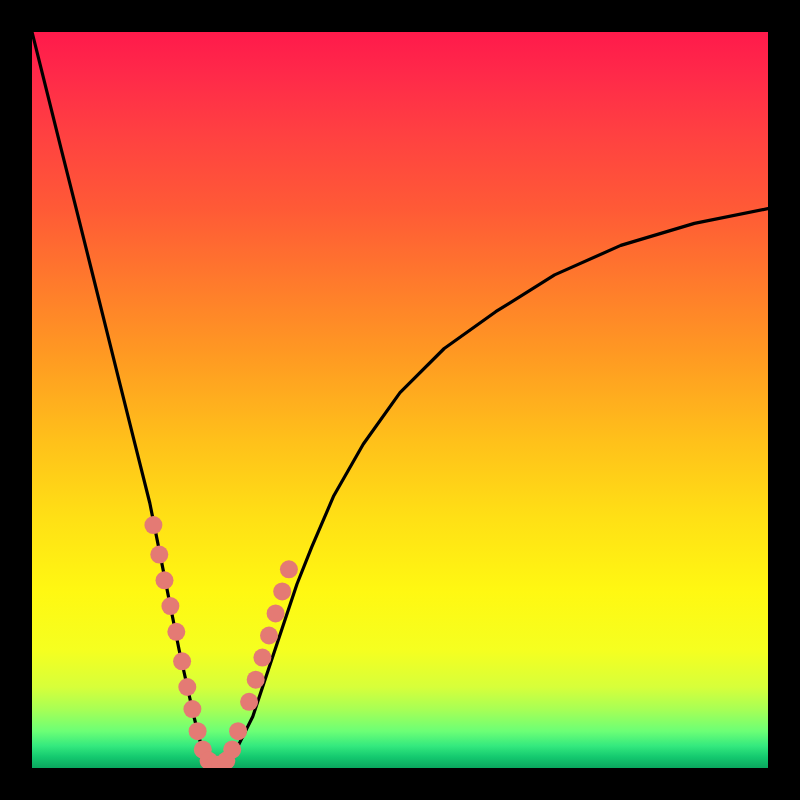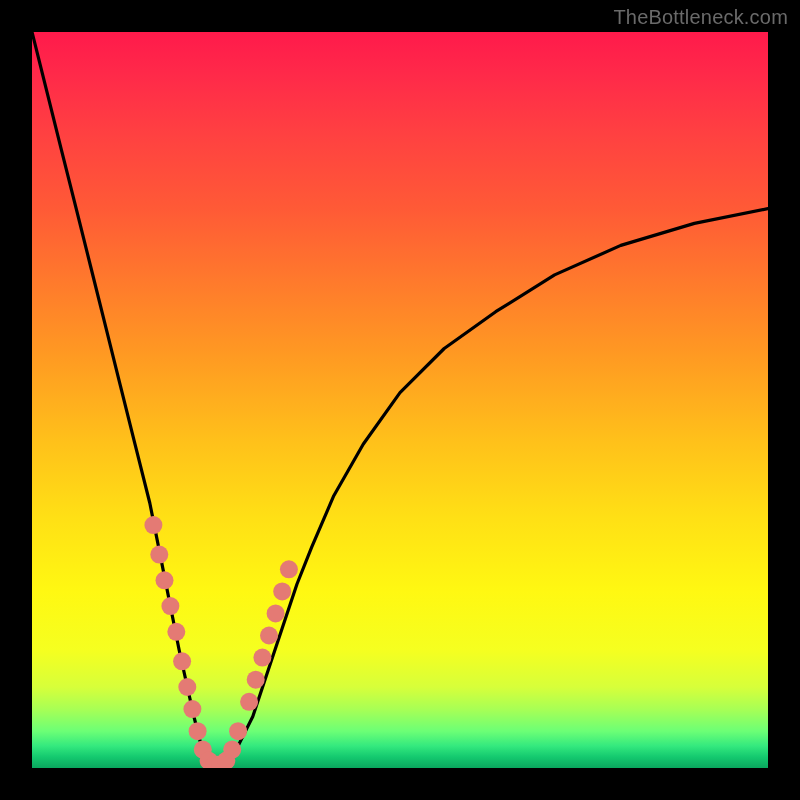--- a/index.html
+++ b/index.html
@@ -97,14 +97,13 @@
           <circle cx="217.1" cy="669.8" r="9" fill="#e47a74"></circle>
           <circle cx="223.7" cy="647.7" r="9" fill="#e47a74"></circle>
           <circle cx="230.4" cy="625.6" r="9" fill="#e47a74"></circle>
           <circle cx="237.0" cy="603.5" r="9" fill="#e47a74"></circle>
           <circle cx="243.6" cy="581.4" r="9" fill="#e47a74"></circle>
           <circle cx="250.2" cy="559.4" r="9" fill="#e47a74"></circle>
           <circle cx="256.9" cy="537.3" r="9" fill="#e47a74"></circle>
         </g>
     </svg>
   </div>
-  <div class="watermark">TheBottleneck.com</div>
 </div>
 
 </body></html>

